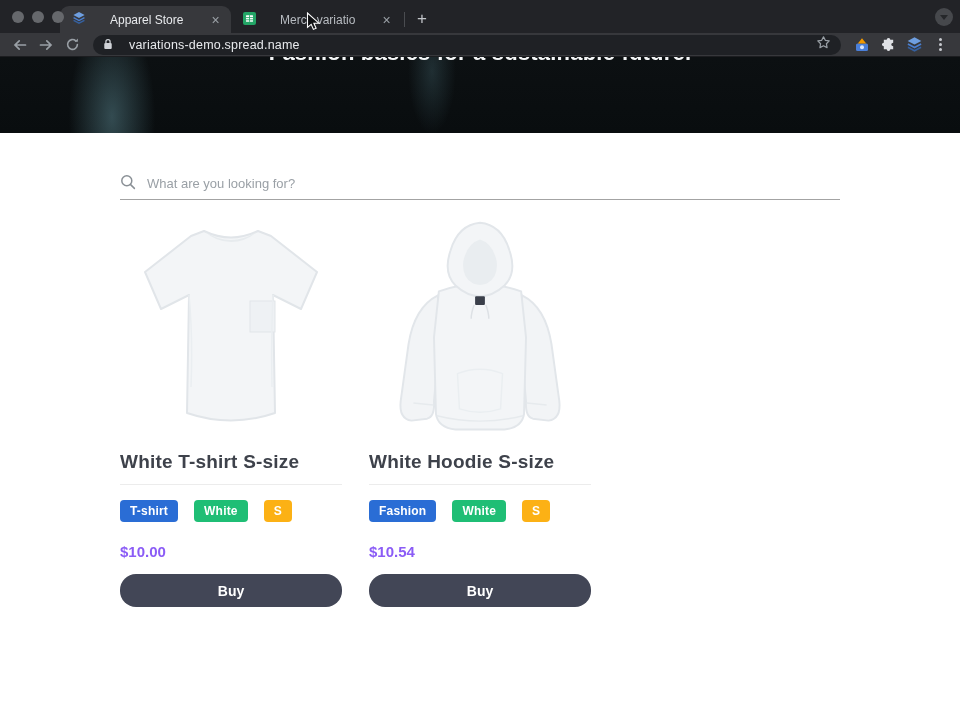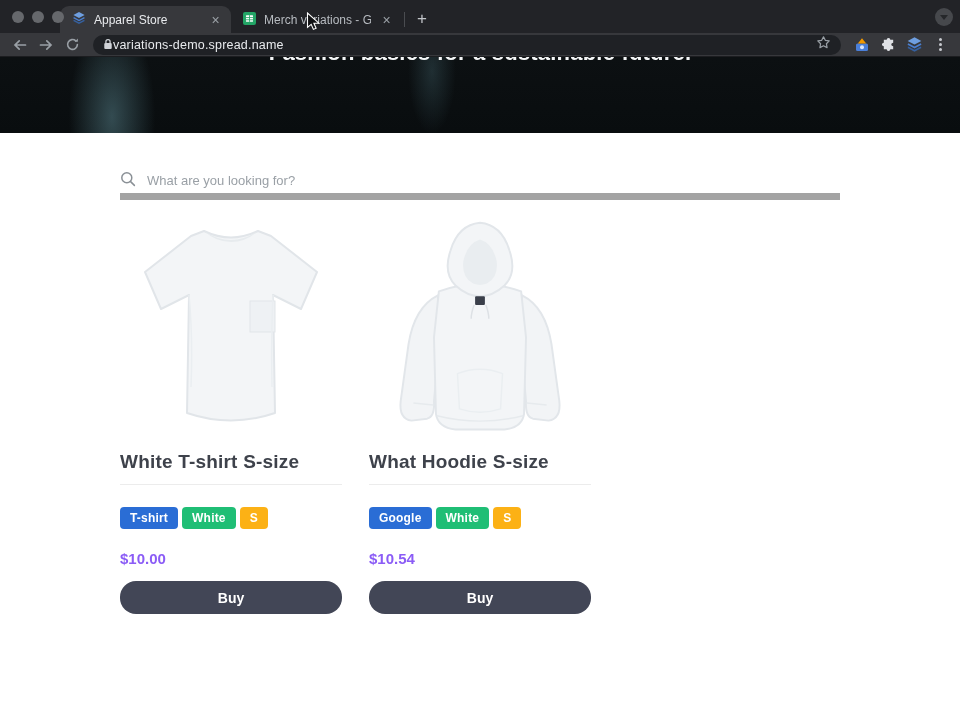--- a/index.html
+++ b/index.html
@@ -4,62 +4,62 @@
 <style>
   *{margin:0;padding:0;box-sizing:border-box}
   html,body{width:960px;height:716px;overflow:hidden}
   body{font-family:"Liberation Sans",sans-serif;background:#fff;position:relative}
 
   
   .tabstrip{height:33px;background:#222327;display:flex;align-items:flex-end;position:relative}
   .traffic{position:absolute;top:11px;left:12px;display:flex;gap:8px}
   .traffic span{width:12px;height:12px;border-radius:50%;background:#66686c}
   .tabs{display:flex;align-items:flex-end;margin-left:60px}
-  .tab{height:27px;width:171px;display:flex;align-items:center;gap:8px;padding:0 8px 0 12px;
+  .tab{height:27px;width:171px;display:flex;align-items:center;gap:24px;padding:0 8px 0 12px;
        font-size:12px;color:#b7bbc0;border-radius:9px 9px 0 0;cursor:default}
   .tab.active{background:#37383c;color:#e8eaed}
   .tab-label{flex:1;white-space:nowrap;overflow:hidden}
   .tab-close{color:#9aa0a6;font-size:14px;line-height:14px;width:15px;text-align:center}
   .tab-sep{width:1px;height:15px;background:#4a4c50;margin:0 4px 6px 2px}
   .newtab{color:#c3c6ca;font-size:17px;line-height:17px;padding:0 8px;margin-bottom:6px}
   .tabsearch{position:absolute;right:7px;top:8px;width:18px;height:18px;border-radius:50%;
              background:#46484c;display:flex;align-items:center;justify-content:center}
   .tabsearch i{border:4px solid transparent;border-top:5px solid #25272a;margin-top:4px}
 
   .toolbar{height:24px;background:#37383c;display:flex;align-items:center;padding:0 9px;gap:4px;
            border-bottom:1px solid #1c1d20}
   .navbtn{width:22px;height:20px;display:flex;align-items:center;justify-content:center}
   .omnibox{flex:1;height:20px;background:#1f2125;border-radius:10px;display:flex;align-items:center;
-           padding:0 10px;gap:0;margin:0 6px}
+           padding:0 10px;gap:16px;margin:0 6px}
   .url{color:#e8eaed;font-size:12.5px;letter-spacing:.2px;flex:1}
   .extbtn{width:22px;height:20px;display:flex;align-items:center;justify-content:center}
   .dots{display:flex;flex-direction:column;gap:2px;align-items:center}
   .dots i{width:3px;height:3px;border-radius:50%;background:#c7cacf}
 
   
   .hero{height:76px;overflow:hidden;position:relative;
         background:
           radial-gradient(60px 140px at 112px 60px, rgba(96,142,152,.48), rgba(96,142,152,0) 72%),
           radial-gradient(34px 90px at 432px 14px, rgba(78,118,128,.30), rgba(78,118,128,0) 70%),
           linear-gradient(to bottom,#0c1012,#090d0f)}
   .hero h1{margin-top:-17px;text-align:center;font-size:22px;line-height:25px;font-weight:bold;
            color:#f4f6f7;letter-spacing:.2px}
 
   
   .content{padding:35px 120px 0}
-  .searchbar{display:flex;align-items:center;gap:11px;height:32px;border-bottom:7px solid #a3a3a3}
+  .searchbar{display:flex;align-items:center;gap:11px;height:32px;border-bottom:1px solid #a3a3a3}
   .searchbar input{border:none;outline:none;flex:1;font-size:13px;color:#3e424b;
                    font-family:"Liberation Sans",sans-serif;background:transparent}
   .searchbar input::placeholder{color:#9aa0a6}
 
   .products{display:grid;grid-template-columns:222px 222px;gap:27px;margin-top:15px}
   .p-image{height:235px;display:flex;align-items:center;justify-content:center}
   .p-title{font-size:19px;line-height:23px;font-weight:bold;color:#3e424b;letter-spacing:.2px}
   .p-divider{border-top:1px solid #ececec;margin-top:11px}
-  .p-tags{display:flex;gap:4px;margin-top:22px}
+  .p-tags{display:flex;gap:16px;margin-top:15px}
   .tag{height:22px;display:inline-flex;align-items:center;padding:0 10px;border-radius:4px;
        color:#fff;font-size:12px;font-weight:bold;letter-spacing:.2px}
   .p-price{margin-top:21px;font-size:15px;font-weight:bold;color:#8b5cf6}
   .buy{margin-top:14px;width:100%;height:33px;border:none;border-radius:16px;color:#fff;
        font-size:14px;font-weight:bold;font-family:"Liberation Sans",sans-serif;cursor:pointer}
 
   .cursor{position:absolute;left:306px;top:12px;z-index:99;pointer-events:none}
 </style>
 </head>
 <body>
@@ -209,24 +209,24 @@
           <path d="M63 78 Q105 63 147 78 L152 125 L150 203 Q148 217 130 219 L80 219 Q62 217 60 203 L58 125 Z" fill="#f3f5f7" stroke="#e2e6ea" stroke-width="2" stroke-linejoin="round"></path>
           <path d="M61 205 Q105 216 149 205" stroke="#e6eaed" stroke-width="1.5" fill="none"></path>
           <path d="M82 162 Q105 153 128 162 L126 198 Q105 205 84 198 Z" fill="none" stroke="#eaeef1" stroke-width="1.5"></path>
 
           <path d="M105 8 Q127 10 135 36 Q143 59 130 72 Q118 83 105 83 Q92 83 80 72 Q67 59 75 36 Q83 10 105 8 Z" fill="#f3f5f7" stroke="#e2e6ea" stroke-width="2"></path>
           <path d="M105 25 Q118 29 122 47 Q124 64 112 70 Q105 73 98 70 Q86 64 88 47 Q92 29 105 25 Z" fill="#e9edf0"></path>
           <rect x="100" y="83" width="10" height="9" rx="1" fill="#3a3f4a"></rect>
           <path d="M99 92 q-3 8 -3 14 M111 92 q3 8 3 14" stroke="#dde1e5" stroke-width="1.5" fill="none"></path>
         </svg>
       </div>
-      <div class="p-title">What Hoodie S-size</div>
+      <div class="p-title">White Hoodie S-size</div>
       <div class="p-divider"></div>
       <div class="p-tags">
-        <span class="tag" style="background: rgb(42, 109, 213);">Google</span>
+        <span class="tag" style="background: rgb(42, 109, 213);">Fashion</span>
         <span class="tag" style="background: rgb(31, 190, 117);">White</span>
         <span class="tag" style="background: rgb(252, 177, 21);">S</span>
       </div>
       <div class="p-price">$10.54</div>
       <button class="buy" style="background: rgb(66, 70, 86);">Buy</button>
     </div>
 
   </div>
 </div>
 

